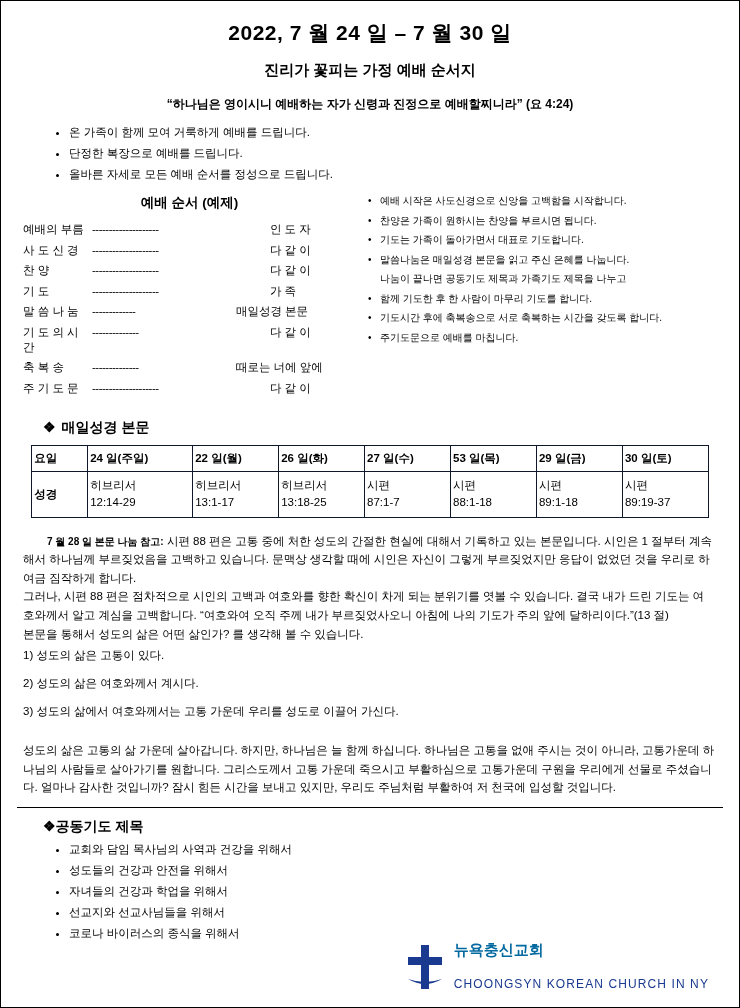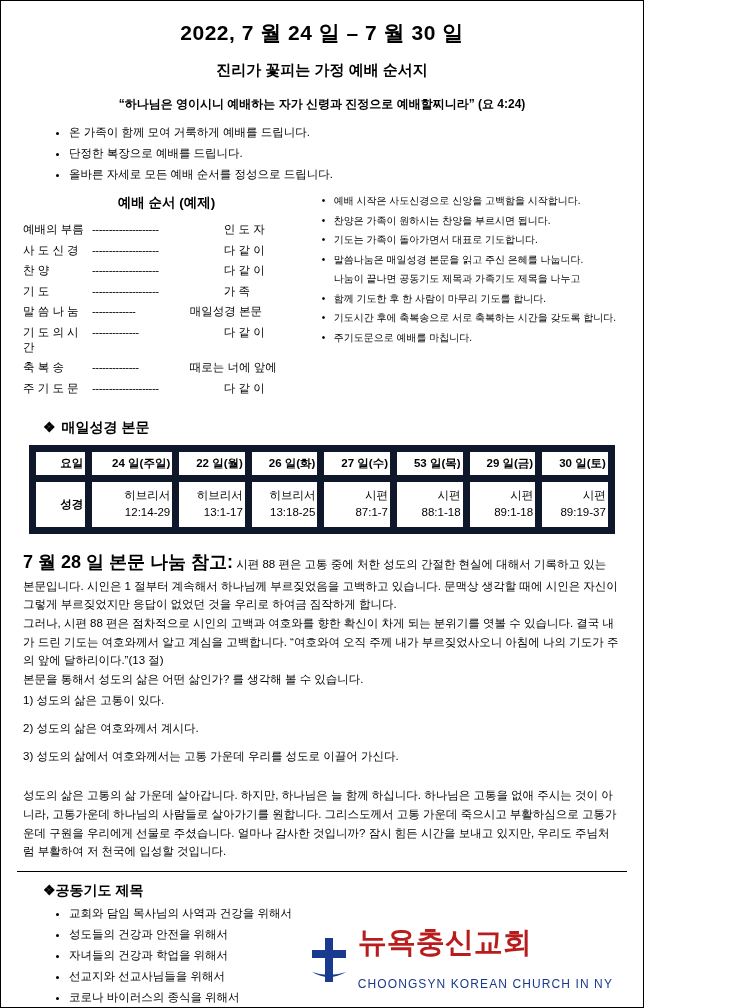--- a/index.html
+++ b/index.html
@@ -5,21 +5,21 @@
   * { box-sizing: border-box; }
   html, body { margin:0; padding:0; }
   body {
     width: 740px;
     height: 1008px;
     background: #ffffff;
     font-family: "Liberation Sans", sans-serif;
     color: #000;
   }
   .page {
-    width: 644px;
+    width: 740px;
     height: 1008px;
     border: 1.5px solid #000;
     padding: 10px 16px 0 16px;
     position: relative;
     overflow: hidden;
   }
   .title {
     text-align: center;
     font-size: 21px;
     font-weight: bold;
@@ -110,37 +110,38 @@
   }
   .section-head .dia { margin-right: 6px; }
 
   table.bible {
     border-collapse: collapse;
     width: 96%;
     margin: 0 auto;
     font-size: 11.5px;
   }
   table.bible th, table.bible td {
-    border: 7px solid #0f172a;
-    text-align: right;
+    border: 1px solid #0f172a;
+    text-align: left;
     padding: 4px 2px;
   }
   table.bible th { font-weight: bold; height: 26px; }
   table.bible td.label { font-weight: bold; width: 56px; }
   table.bible td.cell { line-height: 1.5; padding: 5px 2px; }
 
   .body-text {
     font-size: 11.5px;
     line-height: 1.62;
     margin: 14px 8px 0 6px;
     text-align: left;
   }
   .body-text .lead {
     font-weight: bold;
-    font-size: 18px;
+    font-size: 10px;
+    margin-left: 24px;
   }
   .para { margin-bottom: 0; }
   .spacer { height: 12px; }
   .list-lines { margin-top: 3px; }
   .list-lines div { margin-bottom: 9px; }
 
   .prayer-head {
     font-weight: bold;
     font-size: 14px;
     margin: 10px 0 6px 26px;
@@ -156,23 +157,23 @@
   .logo {
     position: absolute;
     right: 30px;
     bottom: 16px;
     display: flex;
     align-items: center;
   }
   .logo svg { display:block; }
   .logo-text { margin-left: 8px; }
   .logo-main {
-    font-size: 29px;
-    font-weight: bold;
-    color: #b91c1c;
+    font-size: 15px;
+    font-weight: bold;
+    color: #0369a1;
     letter-spacing: 0px;
     line-height: 1;
   }
   .logo-sub {
     font-size: 12px;
     color: #1a3a8f;
     letter-spacing: 1.1px;
     margin-top: 20px;
   }
 </style>

